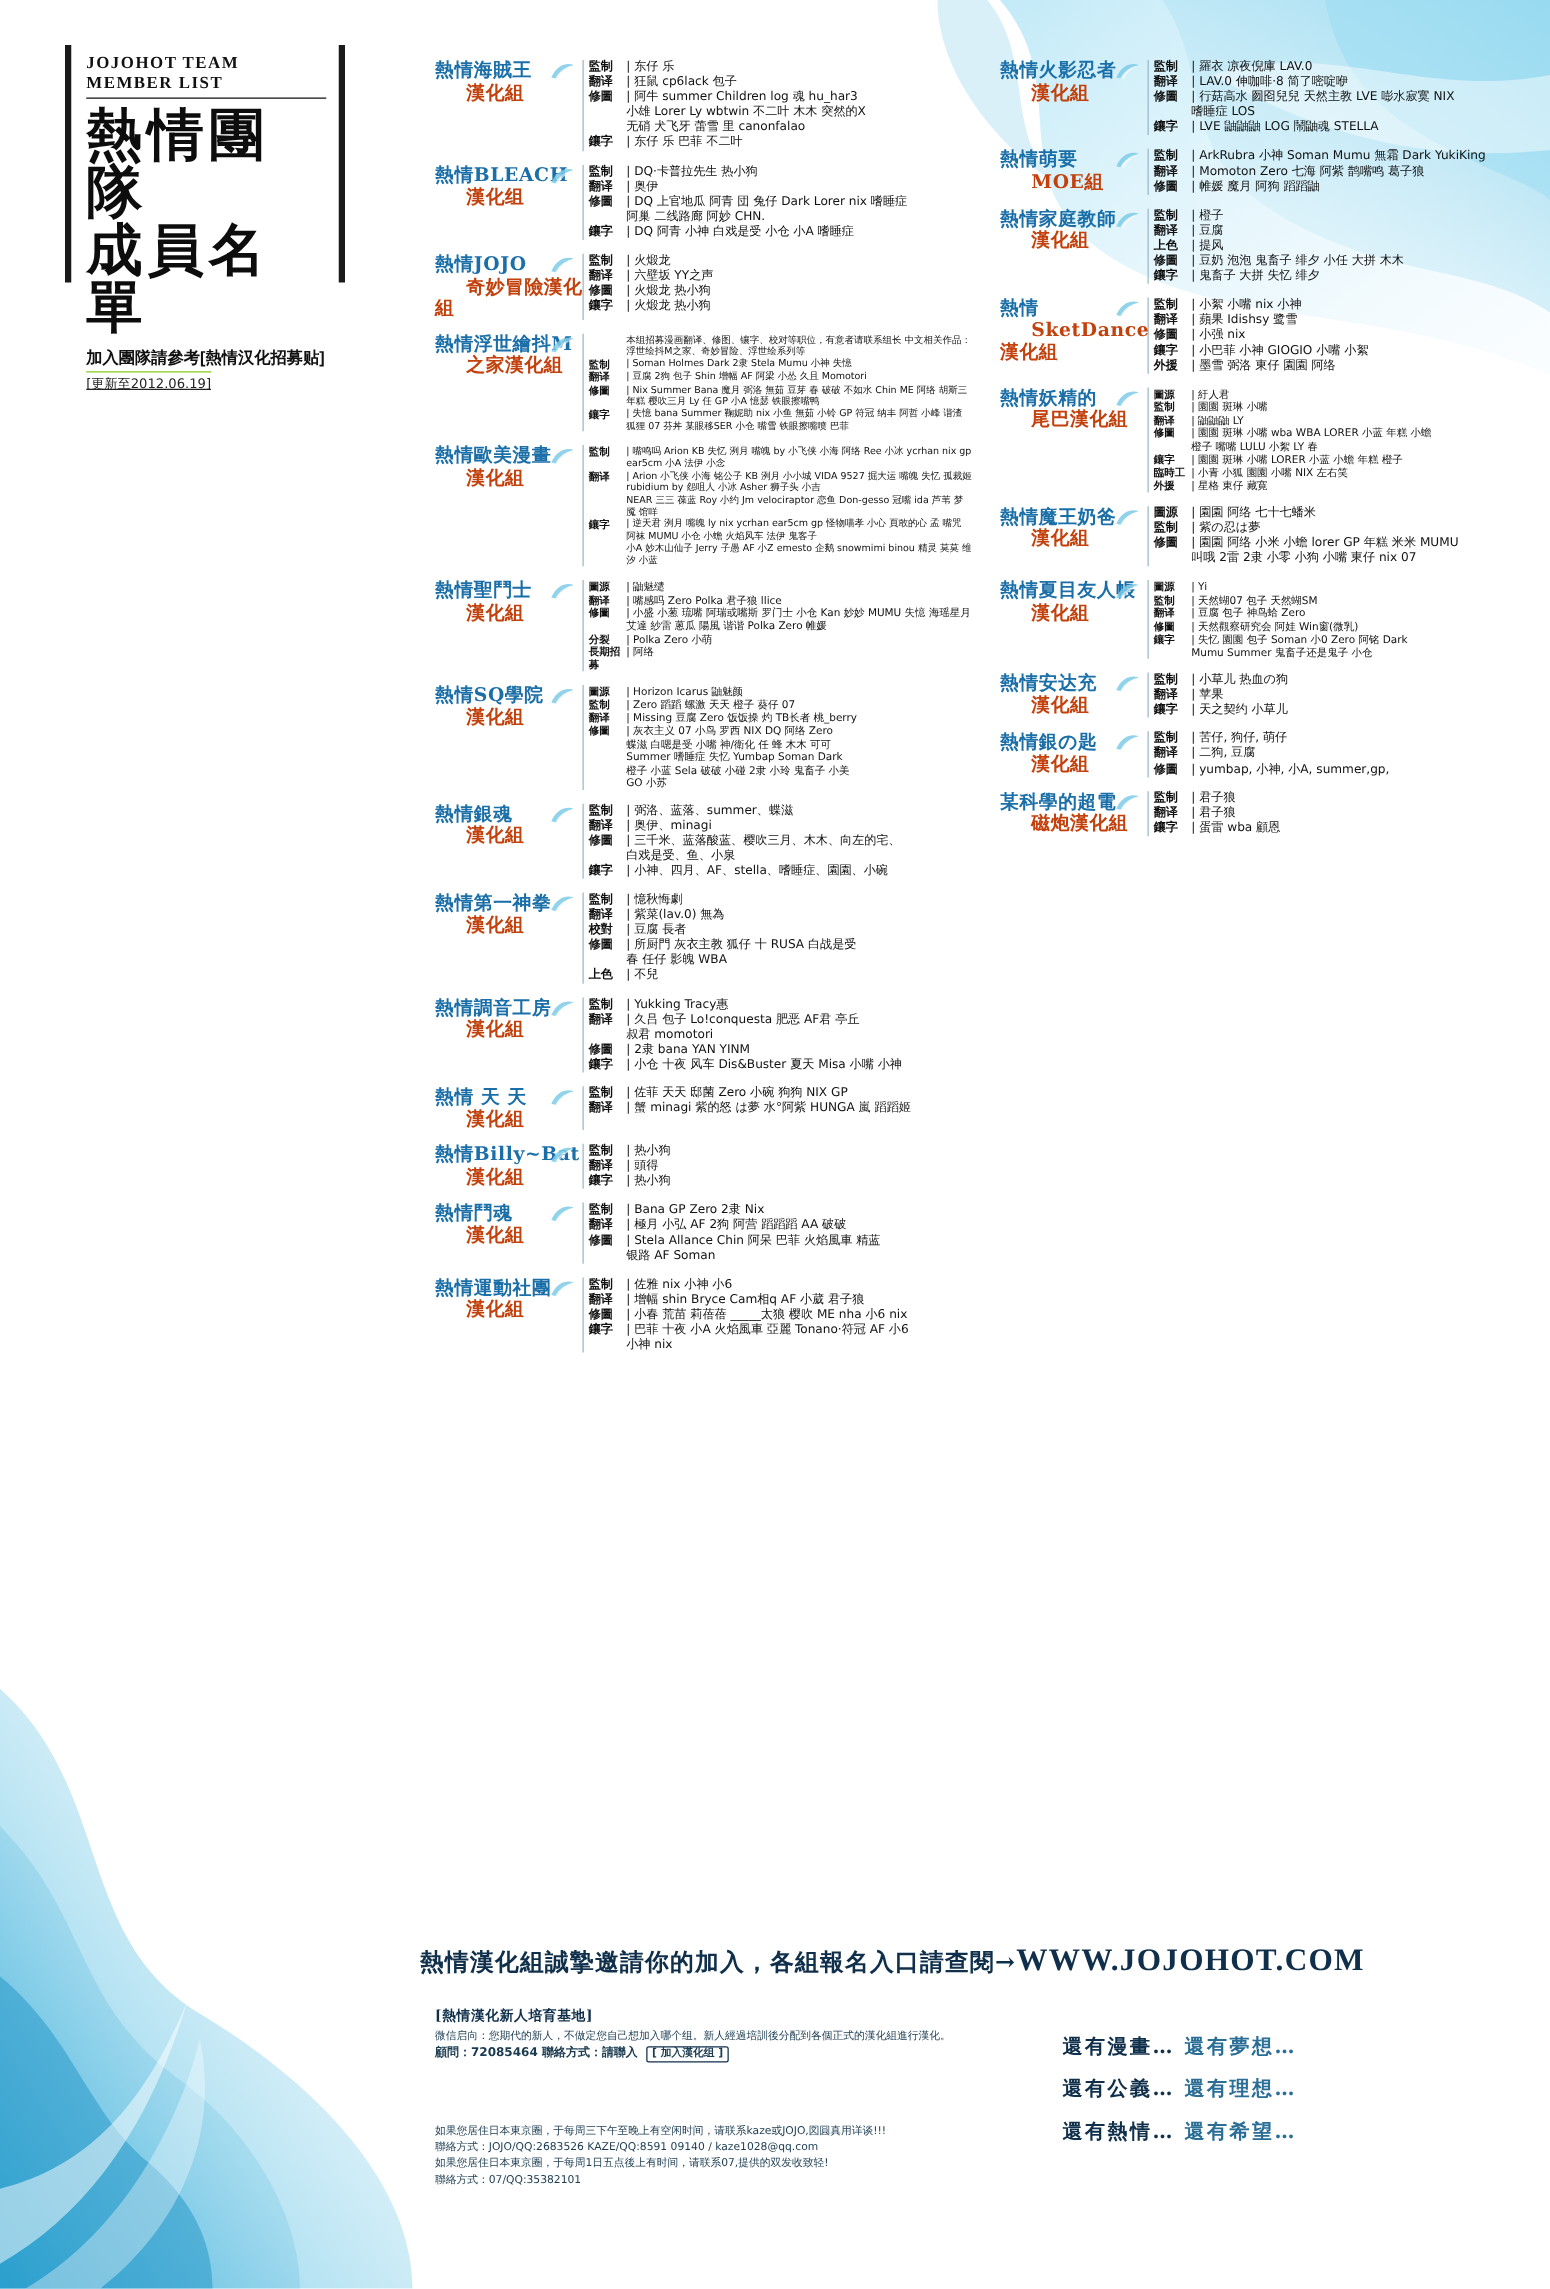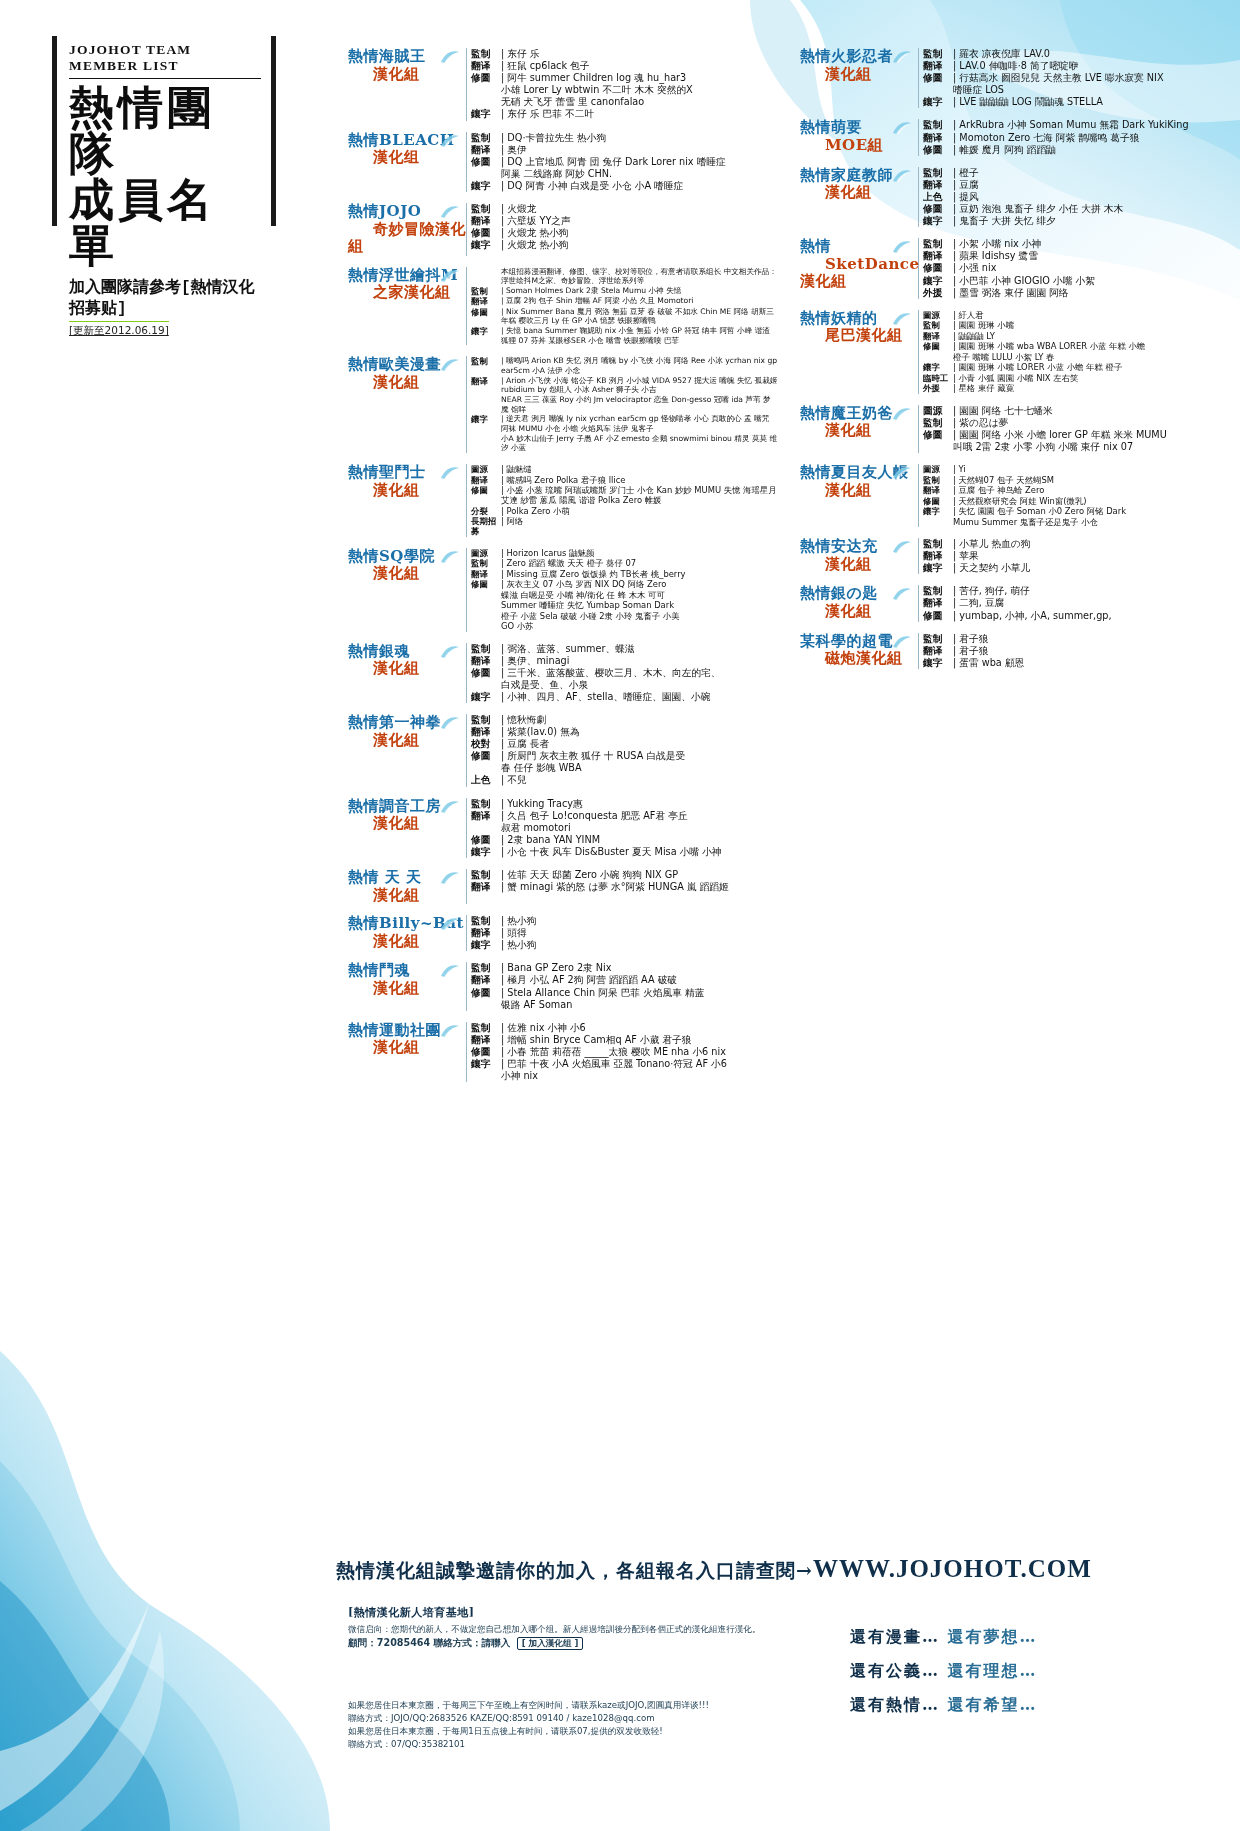--- a/index.html
+++ b/index.html
@@ -30,22 +30,22 @@
     font-size:13.5px; letter-spacing:1.2px; color:#111;
     border-bottom:1px solid #111; padding-bottom:4px; margin-bottom:6px;
     font-weight:bold;
   }
   .cn-title {
     font-family:"DejaVu Serif", serif;
     font-weight:bold; font-size:45px; line-height:46px; color:#0d0d0d;
     letter-spacing:4px;
   }
   .join-note {
-    margin-top:8px; font-size:16px; color:#111; font-weight:bold;
-    font-family:Liberation Mono, monospace;
+    margin-top:8px; font-size:13px; color:#111; font-weight:bold;
+    font-family:Liberation Sans, sans-serif;
   }
   .upd {
     margin-top:2px; font-size:10.5px; color:#222;
     border-top:1px solid #84cc16; display:inline-block; padding-top:2px;text-decoration:underline;
   }
 
   
   .col { position:absolute; }
   .col-left  { left:348px; top:48px; width:430px; }
   .col-right { left:800px; top:48px; width:400px; }

